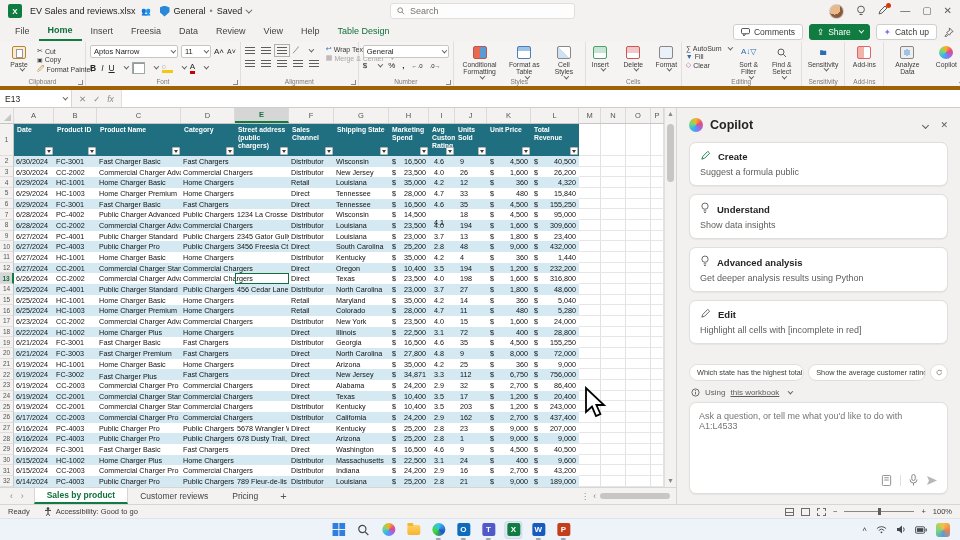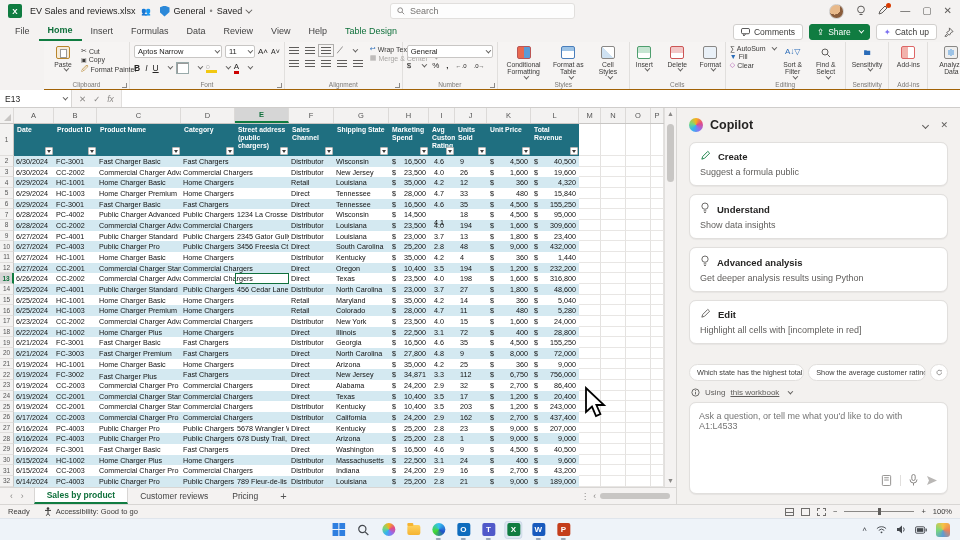--- a/index.html
+++ b/index.html
@@ -25,21 +25,21 @@
   
   .menubar { height:20px; display:flex; align-items:center; background:#f4f2f1; padding:0 6px; }
   .mtab { padding:2px 9px 4px; font-size:9px; color:#444; cursor:default; white-space:nowrap; }
   .mtab.active { color:#0f703b; font-weight:bold; border-bottom:2px solid #107c41; }
   .mtab.accent { color:#0f703b; }
   .menu-right { margin-left:auto; display:flex; align-items:center; gap:6px; }
   .mr-btn { border:1px solid #d1cfcd; background:#fff; border-radius:3px; font-size:8.5px; padding:2px 7px; display:flex; align-items:center; gap:4px; color:#3b3a39; }
   .mr-btn.green { background:#107c41; border-color:#107c41; color:#fff; }
 
   
-  .ribbon { height:48px; background:#f6f4f3; border-bottom:1px solid #a16207; display:flex;margin-left:44px; }
+  .ribbon { height:48px; background:#f6f4f3; border-bottom:4px solid #a16207; display:flex; }
   .rgroup { position:relative; border-right:1px solid #e1dfdd; padding:3px 4px 11px; display:flex; align-items:flex-start; gap:3px; }
   .rg-label { position:absolute; bottom:1px; left:0; right:0; text-align:center; font-size:6.5px; color:#7a7876; }
   .bigbtn { display:flex; flex-direction:column; align-items:center; justify-content:flex-start; font-size:6.8px; color:#3b3a39; text-align:center; line-height:1.1; padding:1px 2px; min-width:30px; }
   .bigbtn .bicon { width:14px; height:13px; margin-bottom:2px; border-radius:2px; }
   .smallcol { display:flex; flex-direction:column; gap:1px; font-size:7px; color:#3b3a39; }
   .smallrow { display:flex; align-items:center; gap:2px; white-space:nowrap; }
   .combo { background:#fff; border:1px solid #c8c6c4; border-radius:2px; font-size:7.5px; padding:1px 3px; display:flex; align-items:center; justify-content:space-between; }
   .fmtletters { display:flex; gap:5px; font-size:8.5px; align-items:center; margin-top:2px; }
   .icongrid { width:13px; height:12px; border:1px solid #9aa; background:
       linear-gradient(#fff,#fff); position:relative; }
@@ -162,21 +162,21 @@
     <span class="winbtn">▢</span>
     <span class="winbtn">✕</span>
   </div>
 </div>
 
 <div class="menubar">
   <div id="menu-tabs" style="display:flex;align-items:center;">
       <div class="mtab">File</div>
       <div class="mtab active">Home</div>
       <div class="mtab">Insert</div>
-      <div class="mtab">Formulas</div>
+      <div class="mtab">Freesia</div>
       <div class="mtab">Data</div>
       <div class="mtab">Review</div>
       <div class="mtab">View</div>
       <div class="mtab">Help</div>
       <div class="mtab accent">Table Design</div>
     </div>
   <div class="menu-right">
     <div class="mr-btn">
       <svg width="9" height="8" viewBox="0 0 10 9">
           <rect x="0.5" y="0.5" width="9" height="6" rx="1.5" fill="none" stroke="#3b3a39"></rect>
@@ -505,21 +505,21 @@
           <span>23,500</span>
         </div>
         <div class="dc" style="width: 26px; height: 10.6774px; padding-left: 5px;">4.0</div>
         <div class="dc" style="width: 32px; height: 10.6774px; padding-left: 5px;">26</div>
         <div class="dc acct" style="width: 44px; height: 10.6774px;">
           <span>$</span>
           <span>1,600</span>
         </div>
         <div class="dc acct" style="width: 48px; height: 10.6774px;">
           <span>$</span>
-          <span>19,600</span>
+          <span>26,200</span>
         </div>
         <div class="ecell" style="width: 22px; height: 10.6774px;"></div>
         <div class="ecell" style="width: 25px; height: 10.6774px;"></div>
         <div class="ecell" style="width: 25px; height: 10.6774px;"></div>
         <div class="ecell" style="width: 13px; height: 10.6774px;"></div>
       </div>
       <div class="drow band" style="height: 10.6774px;">
         <div class="rn" style="width: 14px; height: 10.6774px;">4</div>
         <div class="dc" style="width: 40px; height: 10.6774px;">6/29/2024</div>
         <div class="dc" style="width: 43px; height: 10.6774px;">HC-1001</div>

